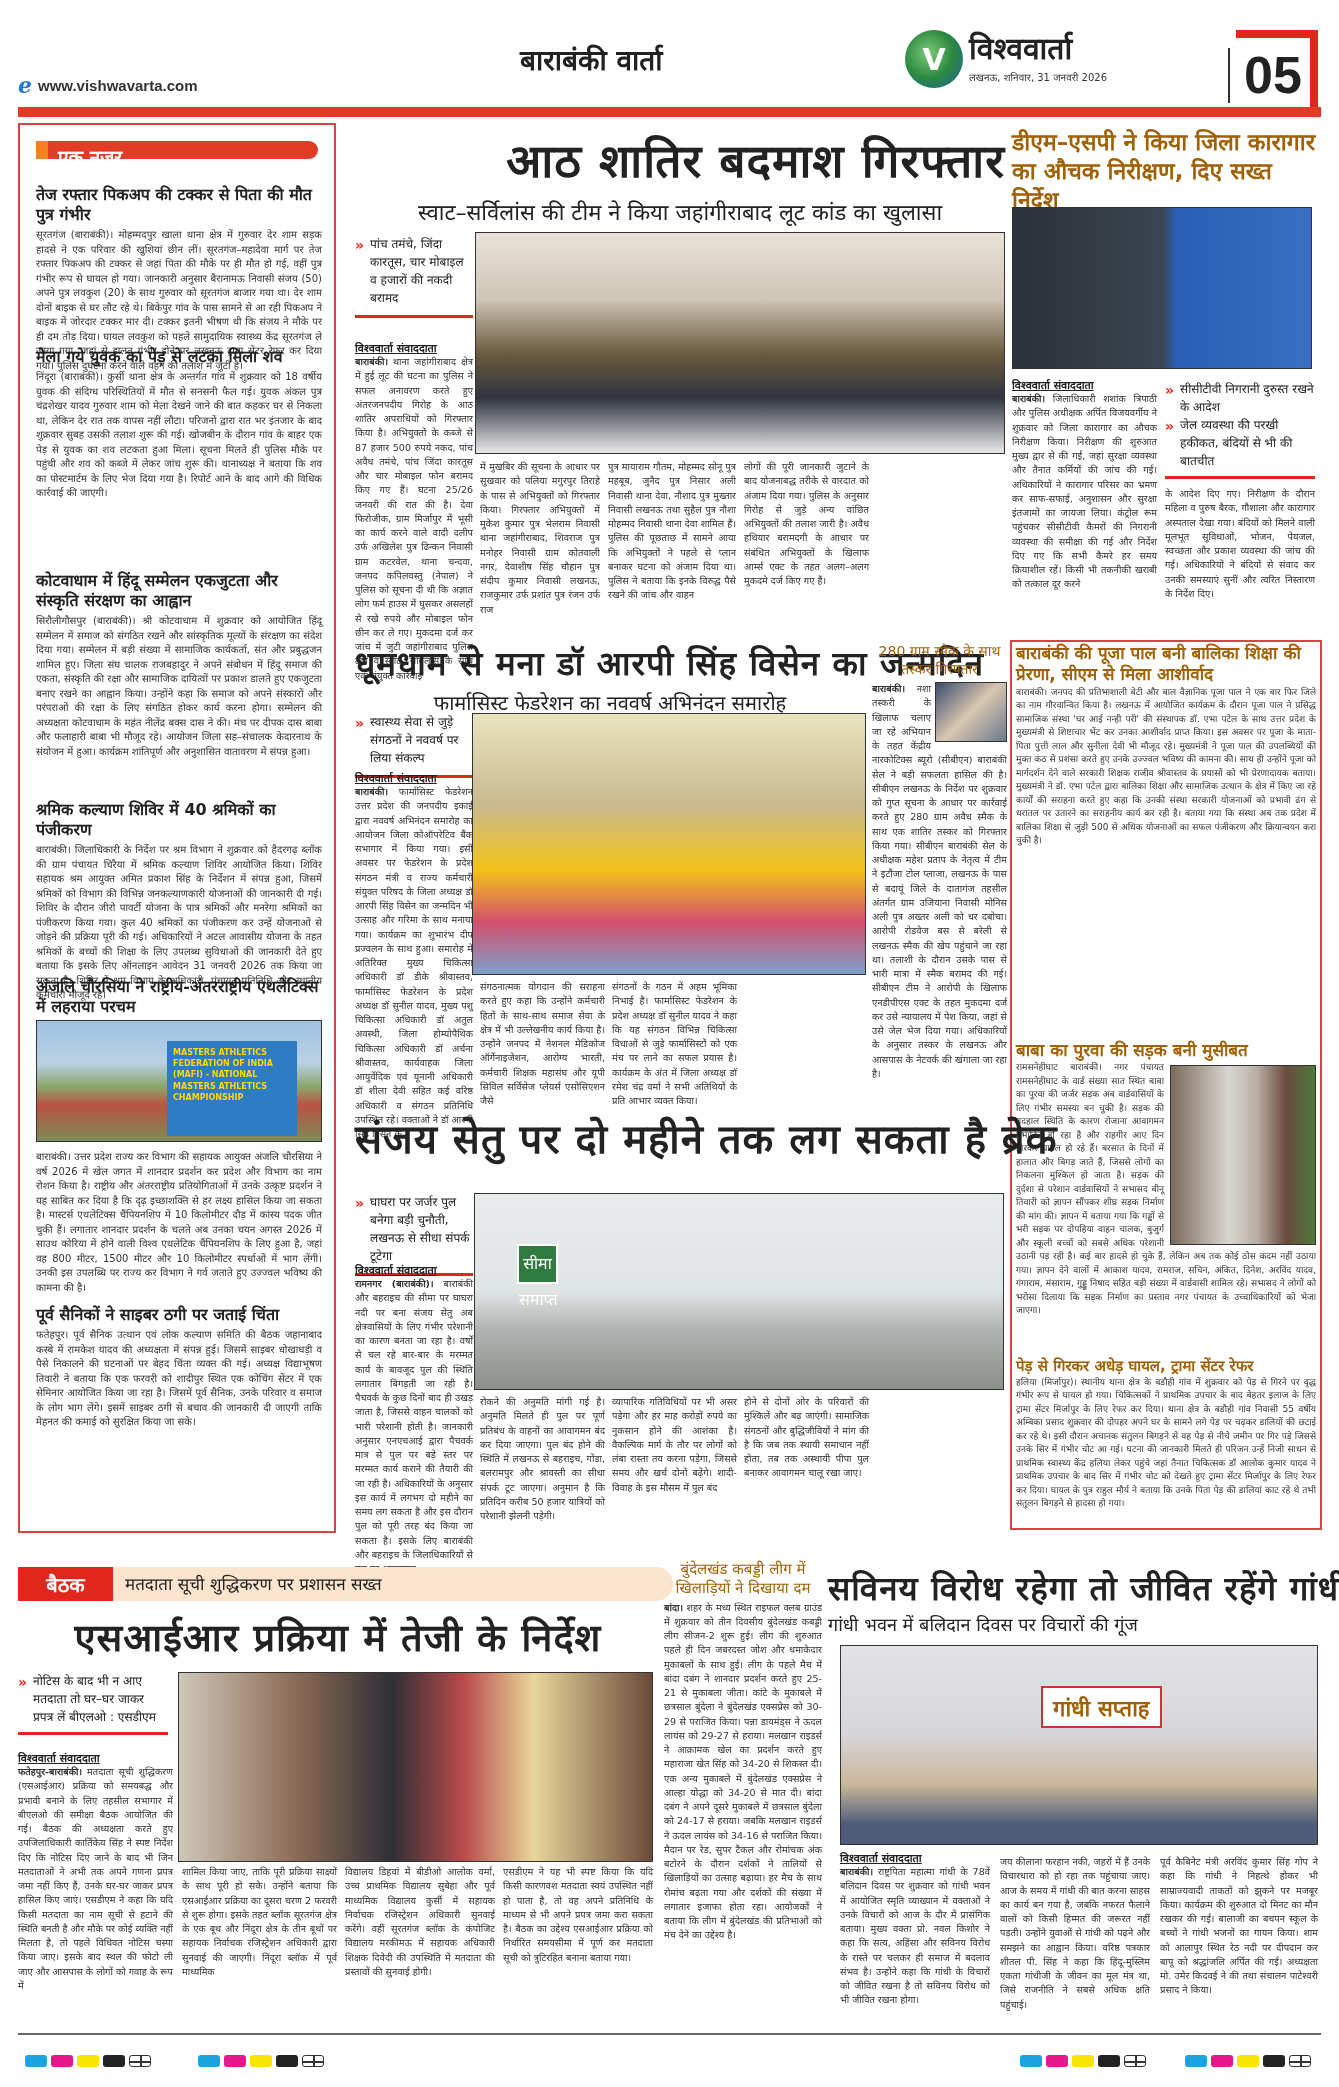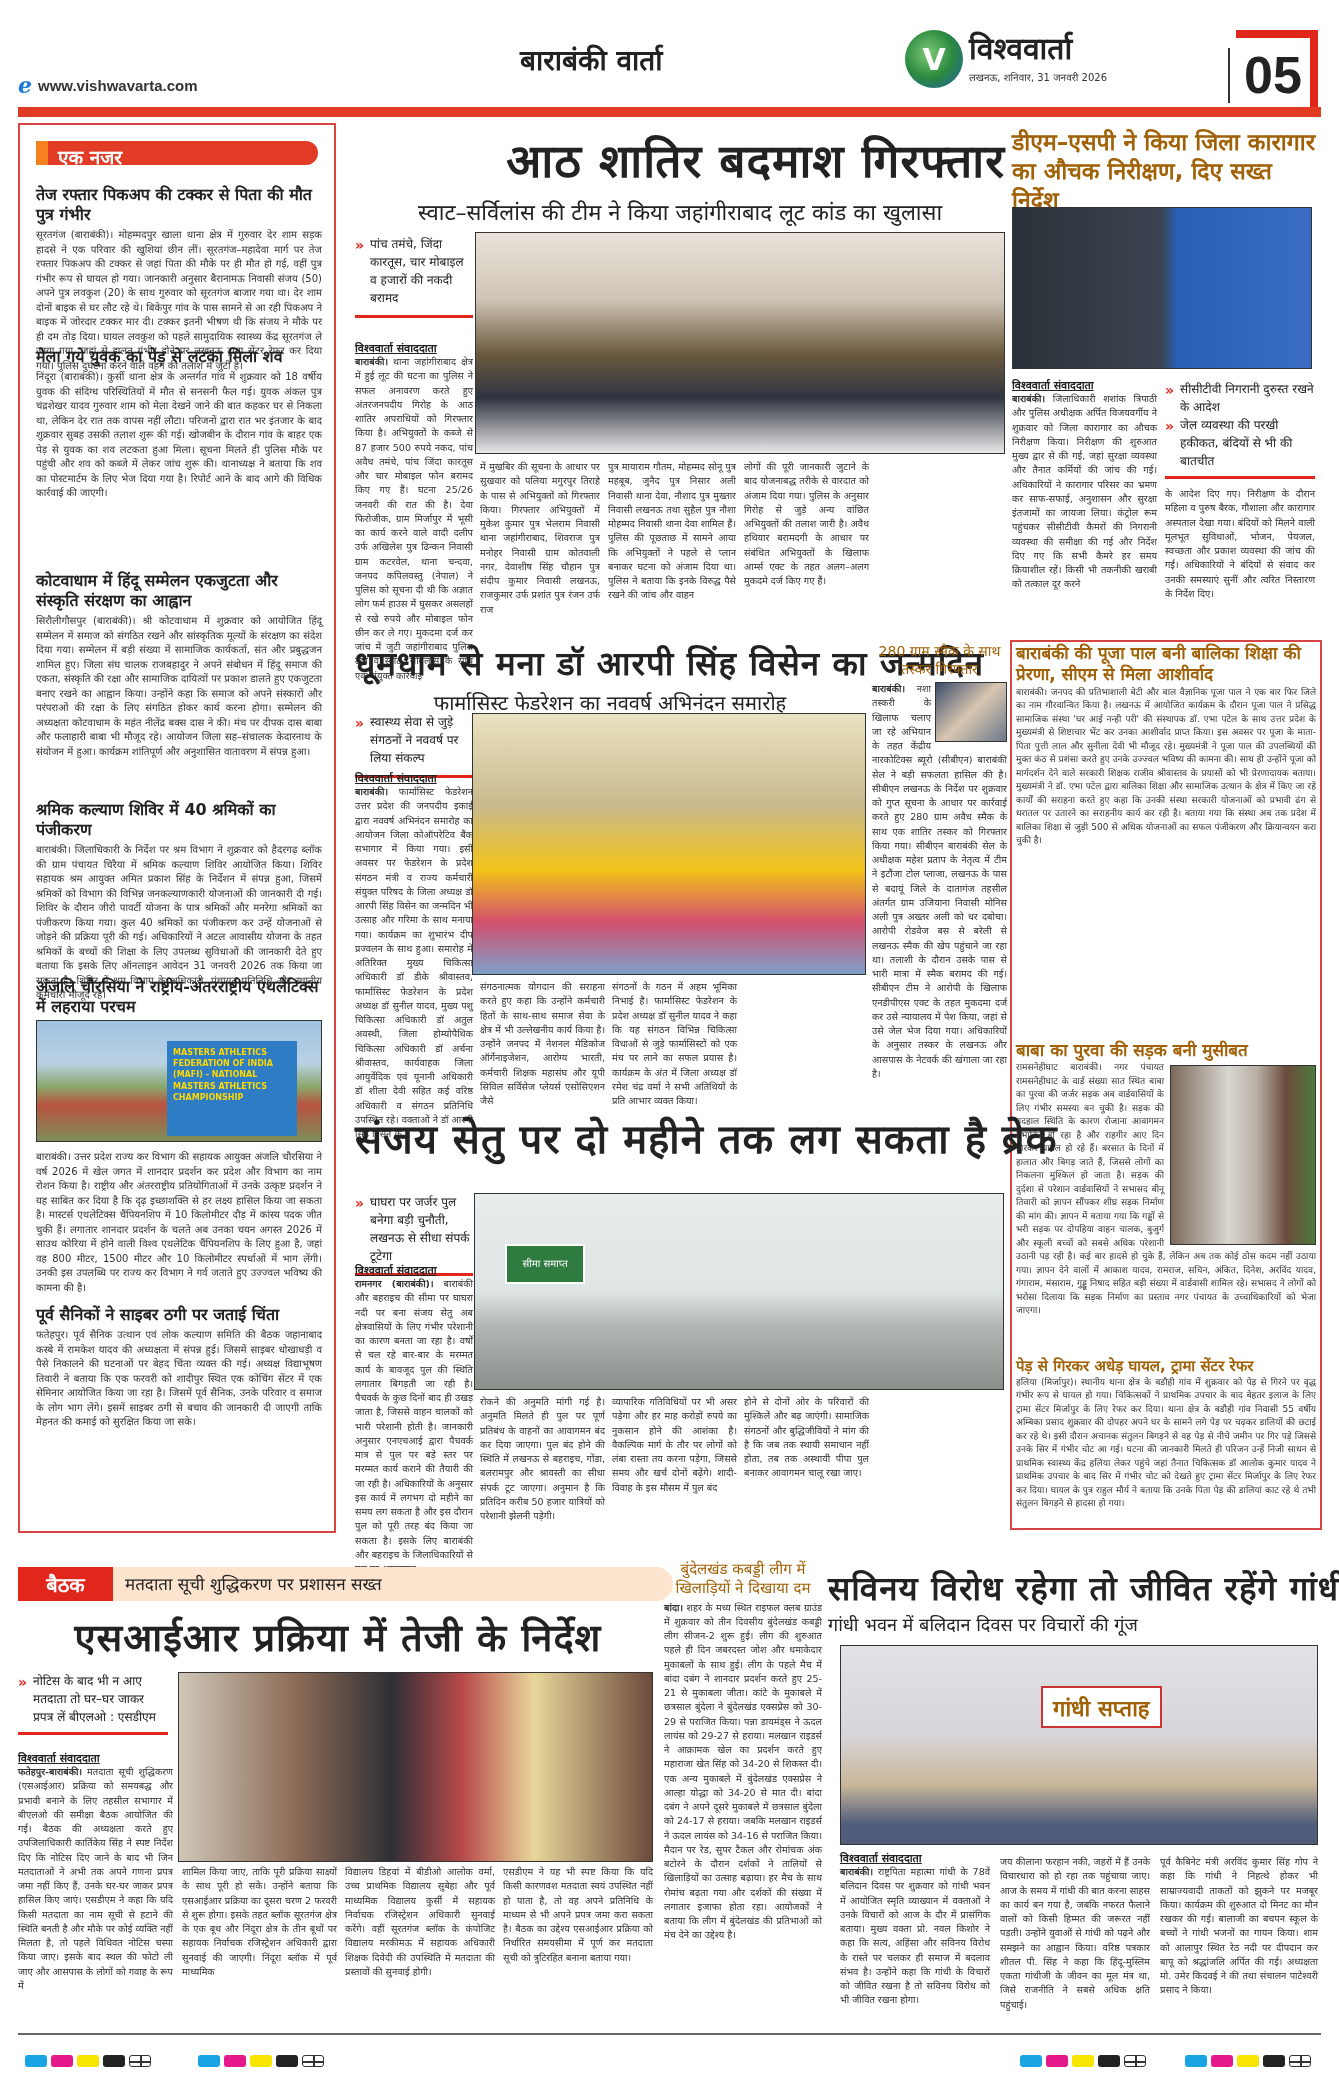--- a/index.html
+++ b/index.html
@@ -10,21 +10,21 @@
 .hdr-section{left:520px;top:40px;font-size:28px;font-weight:bold;color:#222}
 .logo{left:905px;top:30px;display:flex;align-items:center;gap:6px}
 .logo .circle{width:58px;height:58px;border-radius:50%;background:radial-gradient(circle at 40% 40%,#7fc97a,#2b8a3e 50%,#1f5fa8);display:flex;align-items:center;justify-content:center;color:#fff;font-weight:bold;font-size:30px}
 .logo .name{font-size:30px;font-weight:bold;color:#222;line-height:1}
 .logo .date{font-size:10px;color:#333;margin-top:6px}
 .pageno{left:1236px;top:30px;width:82px;height:82px;border-top:8px solid #e1261c;border-right:8px solid #e1261c;font-size:52px;font-weight:bold;color:#222;display:flex;align-items:center;justify-content:center;font-family:"Liberation Sans",sans-serif}
 .pageno::before{content:"";position:absolute;left:-8px;top:10px;width:2px;height:55px;background:#333}
 .redbar{left:18px;top:107px;width:1303px;height:10px;background:#e13b24}
 .box{border:2px solid #d74444}
 .ekn{left:18px;top:123px;width:318px;height:1410px}
-.ekn-tag{position:absolute;left:16px;top:16px;width:282px;height:24px;background:#e23b26;border-radius:0 14px 14px 0;border-left:12px solid #f58220;color:#fff;font-size:19px;font-weight:bold;padding-left:10px;line-height:32px}
+.ekn-tag{position:absolute;left:16px;top:16px;width:282px;height:18px;background:#e23b26;border-radius:0 14px 14px 0;border-left:12px solid #f58220;color:#fff;font-size:19px;font-weight:bold;padding-left:10px;line-height:32px}
 .story{position:absolute;left:16px;width:286px}
 .story h3{font-size:16px;font-weight:bold;color:#222;line-height:1.25;margin-bottom:3px}
 .story p{font-size:10px;line-height:1.45;color:#333;text-align:justify}
 .photo{background:linear-gradient(135deg,#8a8f93,#c5b9a3 40%,#5e6b78);border:1px solid #333}
 h1.big{font-size:44px;font-weight:bold;color:#222;letter-spacing:1px;white-space:nowrap}
 h2.sub{font-size:22px;color:#222;font-weight:normal;white-space:nowrap}
 .bullets{font-size:12px;color:#222;line-height:1.5}
 .bullets .b{display:flex;gap:6px}
 .bullets .b span.ar{color:#e1261c;font-weight:bold;font-size:14px}
 .redline{height:3px;background:#e1261c}
@@ -177,21 +177,21 @@
   <h1 class="big" style="font-size:40px;text-align:center">संजय सेतु पर दो महीने तक लग सकता है ब्रेक</h1>
 </div>
 <div class="abs bullets" style="left:355px;top:1193px;width:118px">
   <div class="b">
       <span class="ar">»</span>
       <span>घाघरा पर जर्जर पुल बनेगा बड़ी चुनौती, लखनऊ से सीधा संपर्क टूटेगा</span>
     </div>
   <div class="redline" style="margin-top:8px"></div>
 </div>
 <div class="abs photo" style="left:474px;top:1193px;width:530px;height:197px;background:linear-gradient(180deg,#e9ecec 0%,#dfe4e5 50%,#b2b6b4 68%,#8a8f8a 100%);position:absolute">
-  <div style="position:absolute;left:30px;top:50px;width:80px;height:40px;background:#2f7b40;border:2px solid #fff;color:#fff;font-size:10px;text-align:center;line-height:36px">सीमा समाप्त</div>
+  <div style="position:absolute;left:42px;top:50px;width:41px;height:40px;background:#2f7b40;border:2px solid #fff;color:#fff;font-size:16px;text-align:center;line-height:36px">सीमा समाप्त</div>
 </div>
 <div class="abs" style="left:355px;top:1262px;width:118px">
   <div class="byline">विश्ववार्ता संवाददाता</div>
   <div class="col"><span class="kw">रामनगर (बाराबंकी)।</span> <span>बाराबंकी और बहराइच की सीमा पर घाघरा नदी पर बना संजय सेतु अब क्षेत्रवासियों के लिए गंभीर परेशानी का कारण बनता जा रहा है। वर्षों से चल रहे बार-बार के मरम्मत कार्य के बावजूद पुल की स्थिति लगातार बिगड़ती जा रही है। पैचवर्क के कुछ दिनों बाद ही उखड़ जाता है, जिससे वाहन चालकों को भारी परेशानी होती है। जानकारी अनुसार एनएचआई द्वारा पैचवर्क मात्र से पुल पर बड़े स्तर पर मरम्मत कार्य कराने की तैयारी की जा रही है। अधिकारियों के अनुसार इस कार्य में लगभग दो महीने का समय लग सकता है और इस दौरान पुल को पूरी तरह बंद किया जा सकता है। इसके लिए बाराबंकी और बहराइच के जिलाधिकारियों से पुल पर आवागमन</span></div>
 </div>
 <div class="abs col" style="left:480px;top:1395px;width:125px">रोकने की अनुमति मांगी गई है। अनुमति मिलते ही पुल पर पूर्ण प्रतिबंध के वाहनों का आवागमन बंद कर दिया जाएगा। पुल बंद होने की स्थिति में लखनऊ से बहराइच, गोंडा, बलरामपुर और श्रावस्ती का सीधा संपर्क टूट जाएगा। अनुमान है कि प्रतिदिन करीब 50 हजार यात्रियों को परेशानी झेलनी पड़ेगी।</div>
 <div class="abs col" style="left:612px;top:1395px;width:125px">व्यापारिक गतिविधियों पर भी असर पड़ेगा और हर माह करोड़ों रुपये का नुकसान होने की आशंका है। वैकल्पिक मार्ग के तौर पर लोगों को लंबा रास्ता तय करना पड़ेगा, जिससे समय और खर्च दोनों बढ़ेंगे। शादी-विवाह के इस मौसम में पुल बंद</div>
 <div class="abs col" style="left:744px;top:1395px;width:125px">होने से दोनों ओर के परिवारों की मुश्किलें और बढ़ जाएंगी। सामाजिक संगठनों और बुद्धिजीवियों ने मांग की है कि जब तक स्थायी समाधान नहीं होता, तब तक अस्थायी पीपा पुल बनाकर आवागमन चालू रखा जाए।</div>
 
 <div class="abs baithak">बैठक</div>

